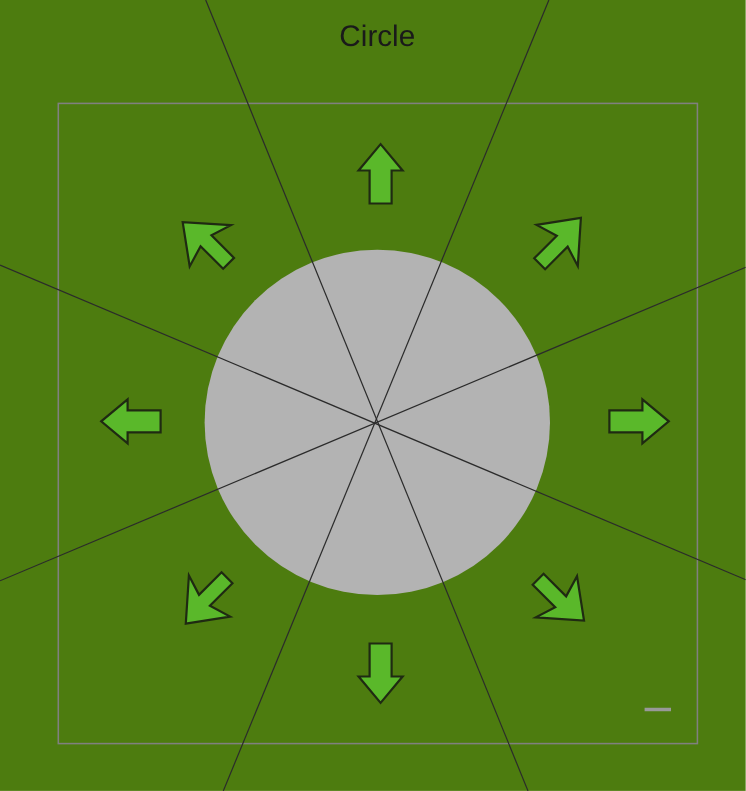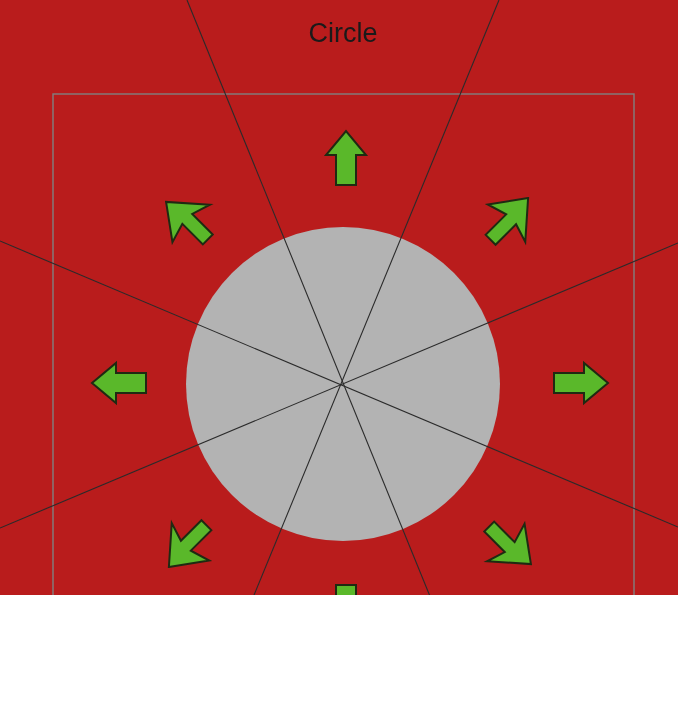--- a/index.html
+++ b/index.html
@@ -28,21 +28,21 @@
     font-family: "Liberation Sans", sans-serif;
     font-size: 27px;
     fill: #1a1a1a;
     text-anchor: middle;
     dominant-baseline: alphabetic;
   }
 </style>
 </head>
 <body>
 
-<div id="stage" style="width: 678px; height: 595px; background: #b91c1c;">
+<div id="stage" style="width: 678px; height: 719px; background: #4d7c0f;">
 
   <svg id="figure-svg" width="678" height="719" viewBox="0 0 678 719">
 
     <defs>
 
       <g id="block-arrow">
         <path d="M -26,-10 L 4,-10 L 4,-20 L 28,0 L 4,20 L 4,10 L -26,10 Z"></path>
       </g>
 
       <g id="cursor-arrow">

